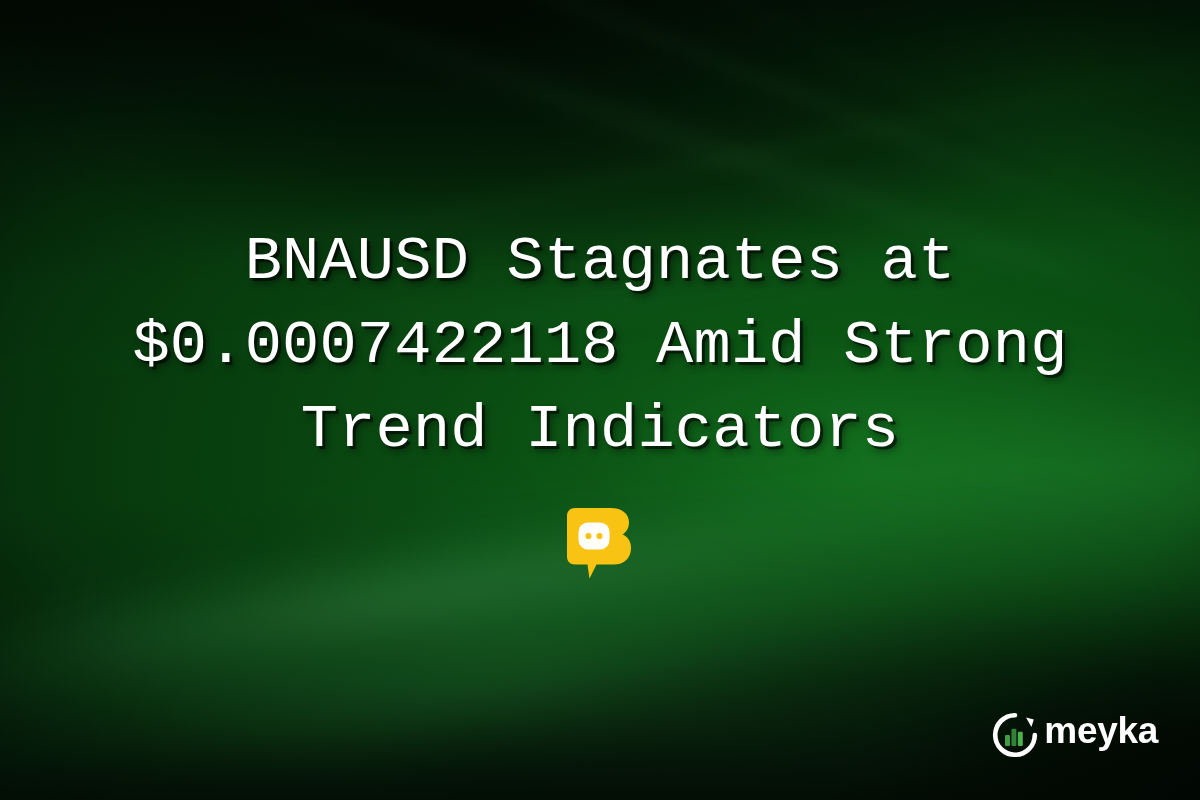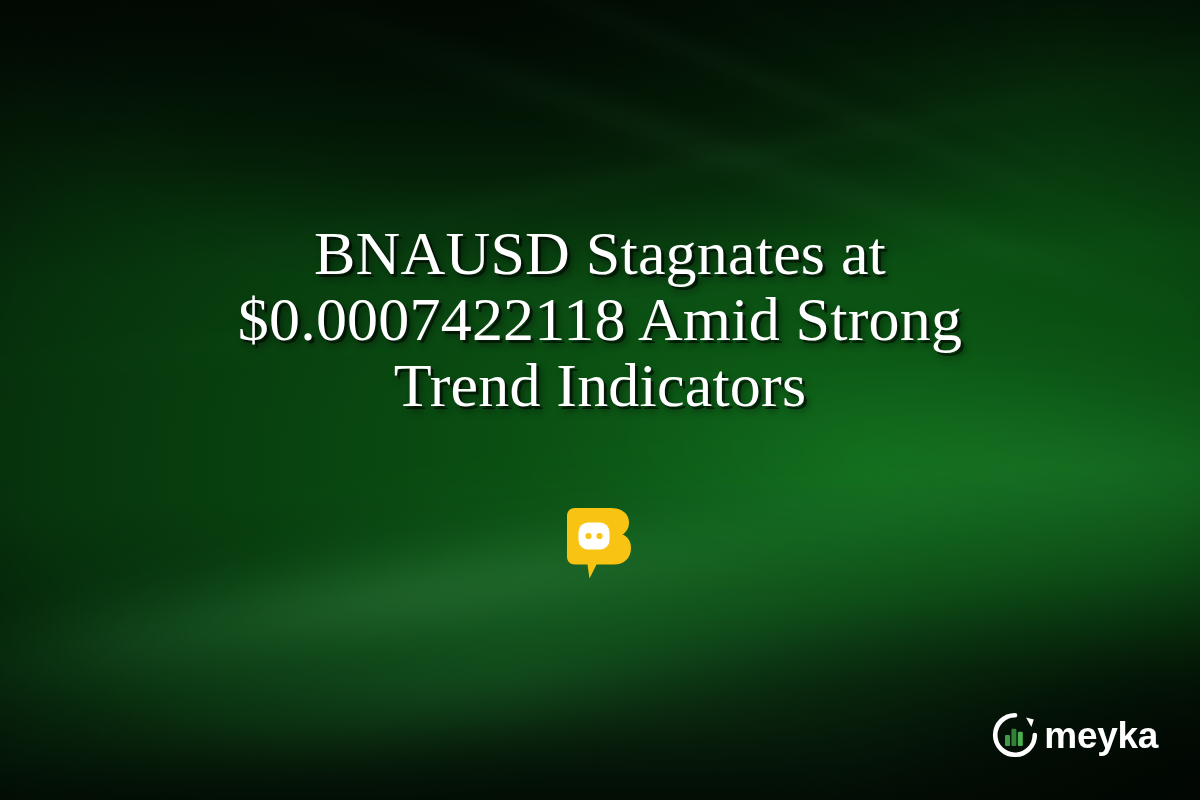--- a/index.html
+++ b/index.html
@@ -170,24 +170,24 @@
   }
 
   .headline {
     position: absolute;
     left: 50%;
     top: 178px;
     transform: translateX(-50%);
     width: 1080px;
     text-align: center;
     color: #ffffff;
-    font-family: Liberation Serif, serif;
+    font-family: Liberation Mono, monospace;
     font-weight: 400;
     font-size: 62px;
-    line-height: 66px;
+    line-height: 84px;
     letter-spacing: 0.2px;
     text-shadow:
        3px 3px 0 rgba(0,0,0,0.55),
        4px 5px 7px rgba(0,0,0,0.45);
     white-space: pre-line;
   }
 
   
   .bot-icon {
     position: absolute;
@@ -198,21 +198,21 @@
     height: 80px;
   }
   .bot-icon svg { display: block; width: 74px; height: 80px; }
 
   
   .brand {
     position: absolute;
     right: 42px;
     bottom: 42px;
     display: flex;
-    align-items: center;
+    align-items: flex-start;
     gap: 6px;
   }
   .brand-mark { width: 46px; height: 46px; flex: 0 0 auto; }
   .brand-mark svg { display: block; width: 46px; height: 46px; }
   .brand-word {
     font-family: "Liberation Sans", sans-serif;
     font-weight: 700;
     font-size: 37px;
     line-height: 1;
     color: #ffffff;

